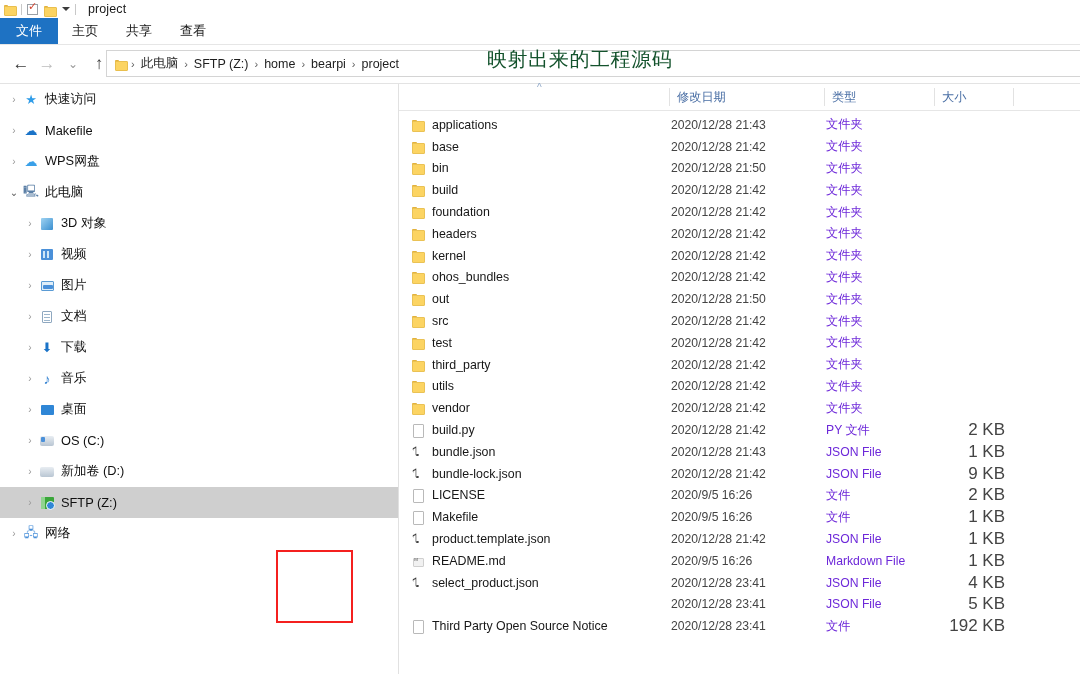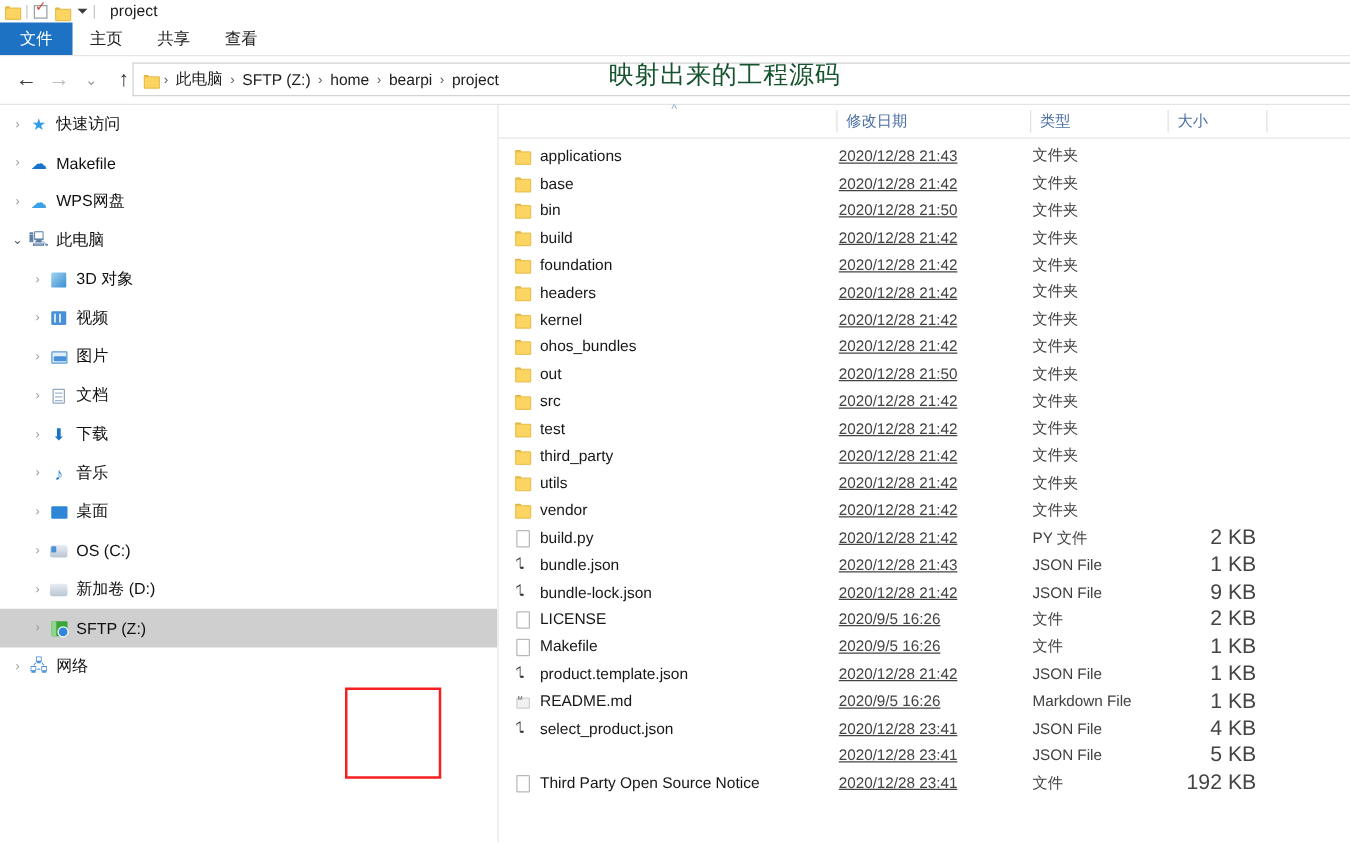--- a/index.html
+++ b/index.html
@@ -156,22 +156,22 @@
   .sortcaret {
     position:absolute; left:138px; top:0px;
     font-size:10px; color:#8fa8c8; line-height:8px;
   }
 
   .rows { position:absolute; left:0; top:30px; width:681px;text-align:center; }
   .frow {
     position:relative; height:21.8px; font-size:12.4px; color:#171717; white-space:nowrap;
   }
   .fname { position:absolute; left:13px; top:0; height:21.8px; display:flex; align-items:center; gap:7px; }
-  .fdate { position:absolute; left:272px; top:0; height:21.8px; display:flex; align-items:center; font-size:12.2px; color:#444;text-decoration:underline; }
-  .ftype { position:absolute; left:427px; top:0; height:21.8px; display:flex; align-items:center; font-size:12.2px; color:#404040; }
+  .fdate { position:absolute; left:272px; top:0; height:21.8px; display:flex; align-items:center; font-size:12.2px; color:#444; }
+  .ftype { position:absolute; left:427px; top:0; height:21.8px; display:flex; align-items:center; font-size:12.2px; color:#6d28d9; }
   .fsize { position:absolute; left:476px; width:130px; top:0; height:21.8px; display:flex; align-items:center; justify-content:flex-end; font-size:17px; color:#444; }
 
   
   .fico { width:13px; height:14px; flex:none; position:relative; }
   .fico.folder-ico::before {
     content:""; position:absolute; left:0; top:2px; width:5px; height:2px; background:#e3b23c; border-radius:1px 1px 0 0;
   }
   .fico.folder-ico::after {
     content:""; position:absolute; left:0; top:3px; width:11px; height:9px;
     background:#fcd462; border:1px solid #eac255; border-radius:1px;

